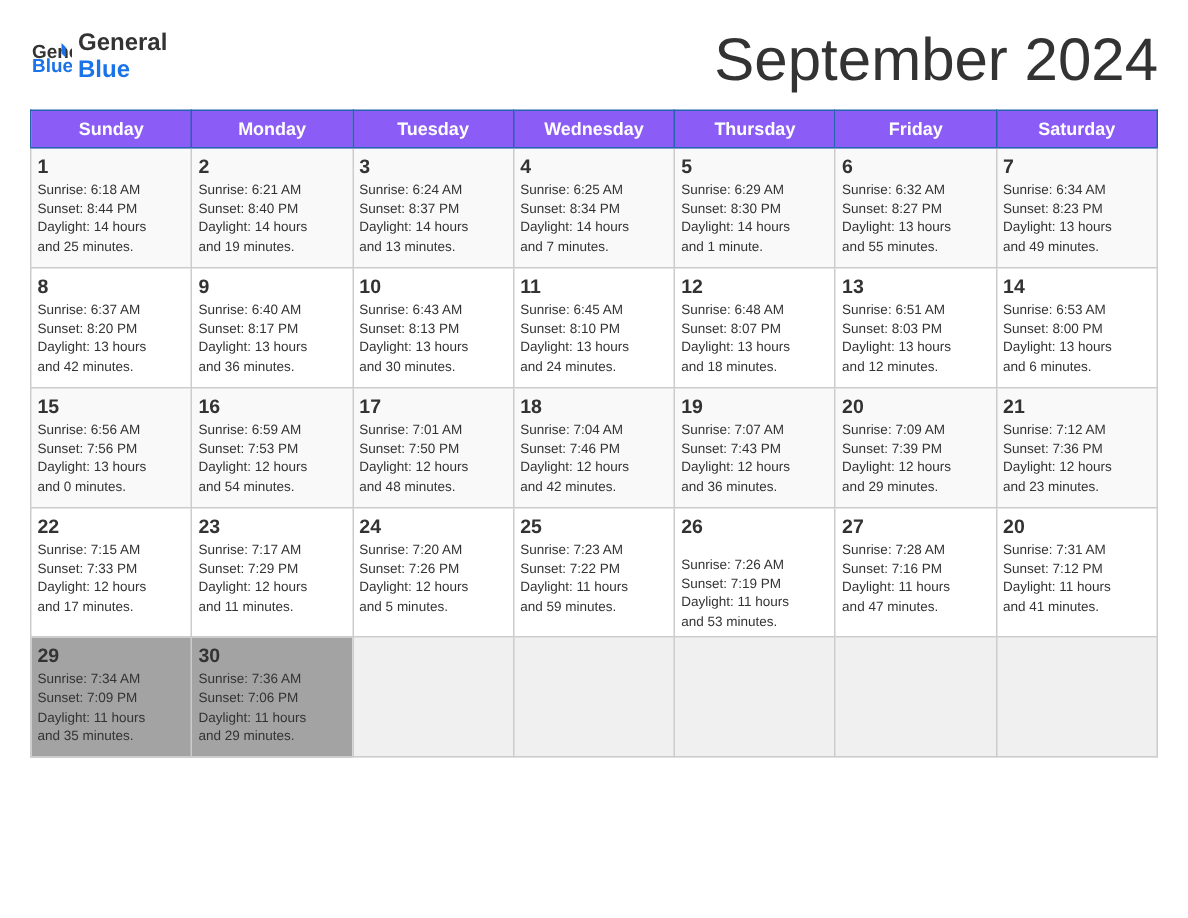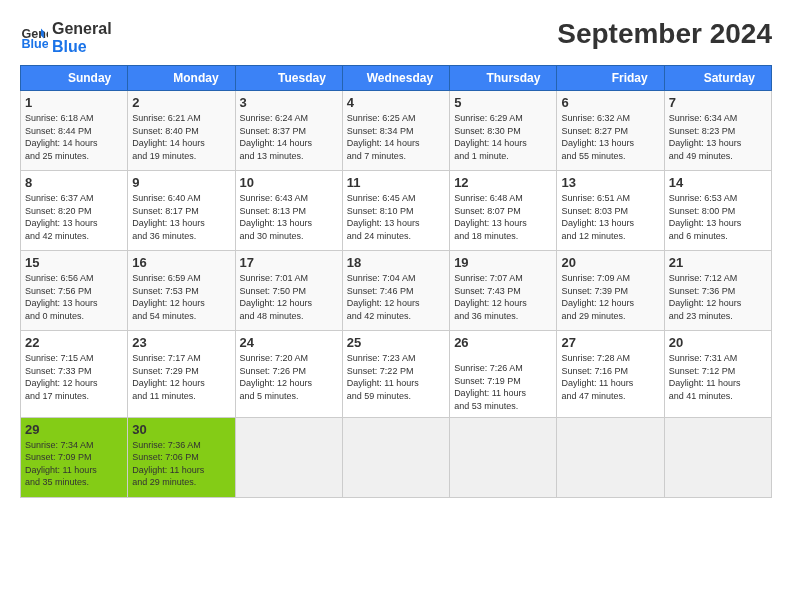--- a/index.html
+++ b/index.html
@@ -26,56 +26,56 @@
       gap: 4px;
     }
     .logo-icon {
       width: 28px;
       height: 28px;
     }
     .title-block {
       text-align: right;
     }
     .month-title {
-      font-size: 28px;
-      font-weight: bold;
+      font-size: 40px;
+      font-weight: normal;
       color: #333;
     }
     .location {
       font-size: 14px;
       color: #555;
     }
     table {
       width: 100%;
       border-collapse: collapse;
       table-layout: fixed;
     }
     thead tr th {
-      background-color: #3b82f6;
+      background-color: #8b5cf6;
       color: #fff;
       font-size: 12px;
       font-weight: bold;
       padding: 5px 16px;
-      text-align: right;
+      text-align: center;
       border: 1px solid #2563b0;
     }
     tbody tr td {
       border: 1px solid #ccc;
       vertical-align: top;
       padding: 4px 4px 4px 4px;
       height: 80px;
       font-size: 9.5px;
       color: #333;
       background: #fff;
     }
     tbody tr:nth-child(odd) td {
       background: #f9f9f9;
     }
     tbody tr:last-child td {
-      background: #84cc16;
+      background: #a3a3a3;
     }
     .day-number {
       font-size: 13px;
       font-weight: bold;
       display: block;
       margin-bottom: 2px;
     }
     .day-info {
       font-size: 9px;
       line-height: 1.4;

